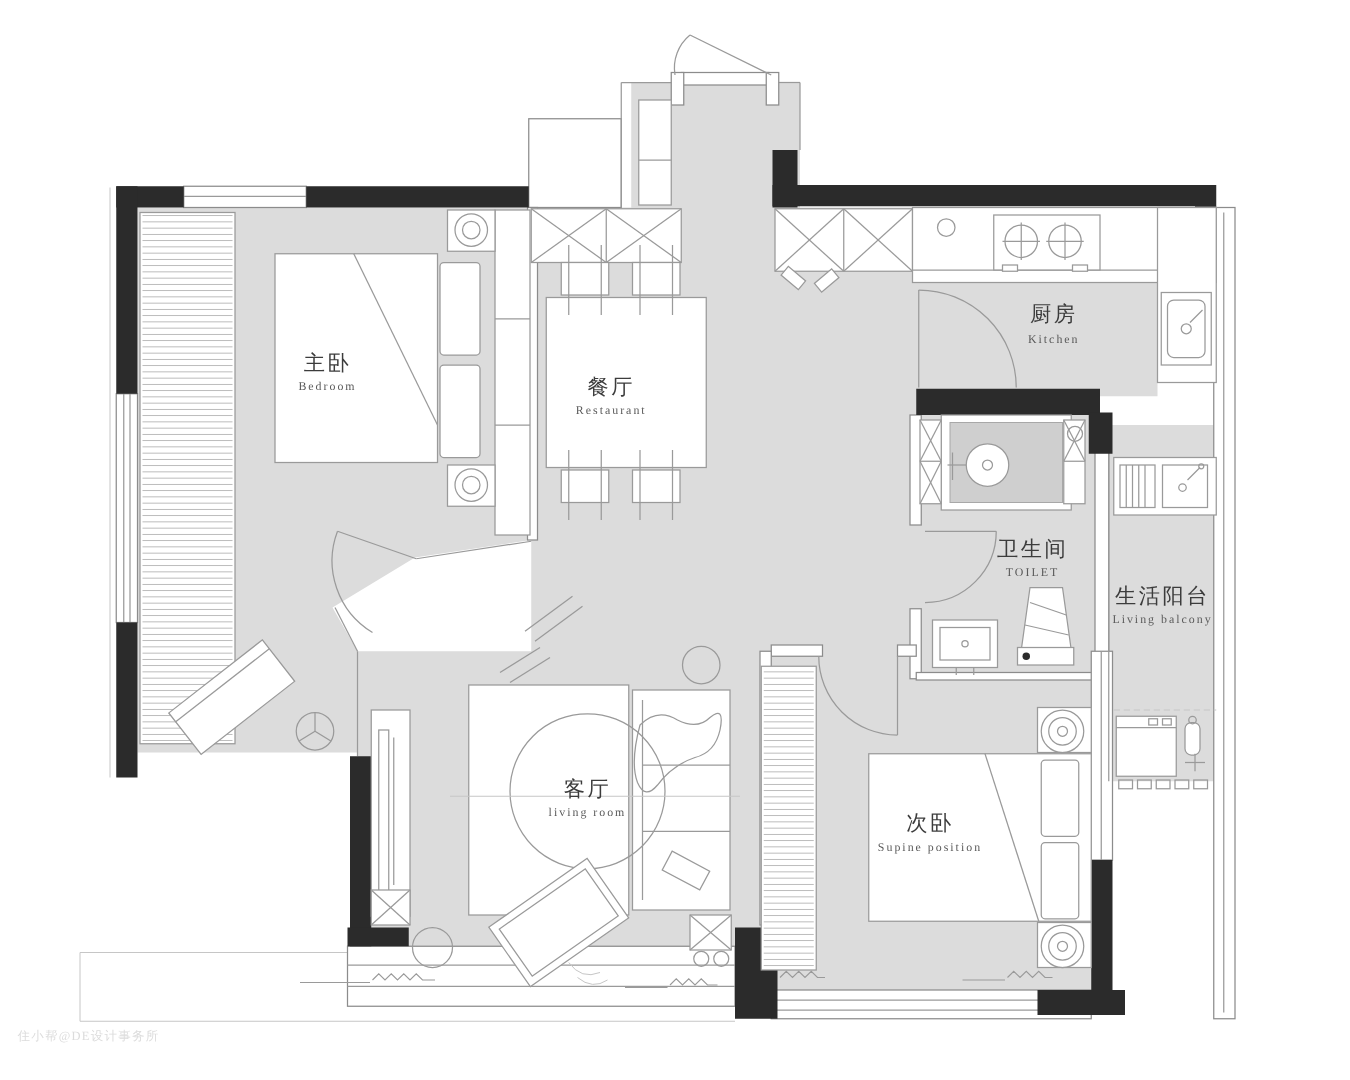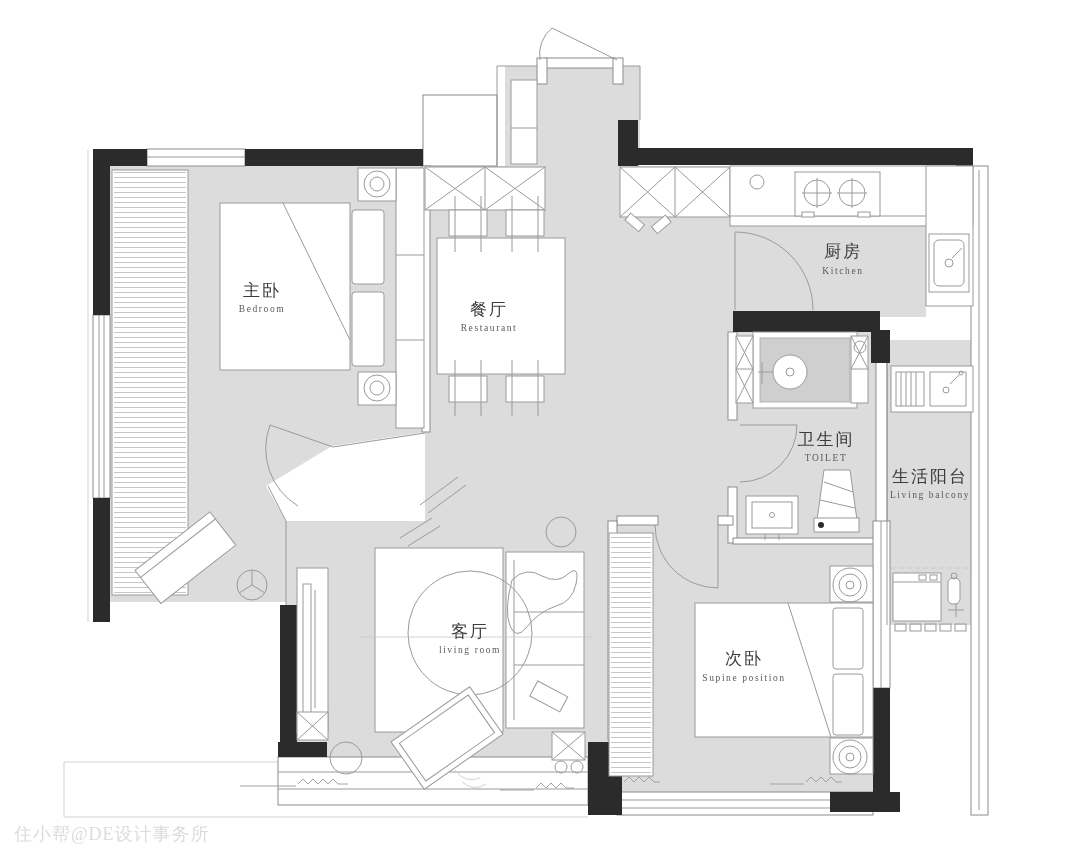--- a/index.html
+++ b/index.html
@@ -5,21 +5,21 @@
   html,body{margin:0;padding:0;background:#ffffff;}
   .canvas{position:relative;width:1080px;height:864px;background:#ffffff;overflow:hidden;
           font-family:"Liberation Serif","DejaVu Serif",serif;}
   svg text{font-family:"Liberation Serif","DejaVu Serif",serif;}
   .zh{font-size:17px;fill:#3c3c3c;letter-spacing:2px;}
   .en{font-size:9.5px;fill:#5a5a5a;letter-spacing:1.6px;}
   .w{fill:#ffffff;stroke:#9a9a9a;stroke-width:1;}
   .ln{stroke:#9a9a9a;stroke-width:1;fill:none;}
   .thin{stroke:#8c8c8c;stroke-width:1;fill:#ffffff;}
   .faint{stroke:#c6c6c6;stroke-width:0.8;fill:none;}
-  .wm{position:absolute;left:14px;top:822px;font-size:18px;color:#dcdcdc;letter-spacing:1px;}
+  .wm{position:absolute;left:14px;top:822px;font-size:10px;color:#dcdcdc;letter-spacing:1px;}
 </style>
 </head>
 <body>
 
 <div class="canvas">
 <svg width="1080" height="864" viewBox="0 0 1080 864">
   <defs>
     <pattern id="hatchH" width="4" height="5" patternUnits="userSpaceOnUse">
       <path d="M0,2.5 H4" stroke="#adadad" stroke-width="0.7"></path>
     </pattern>

